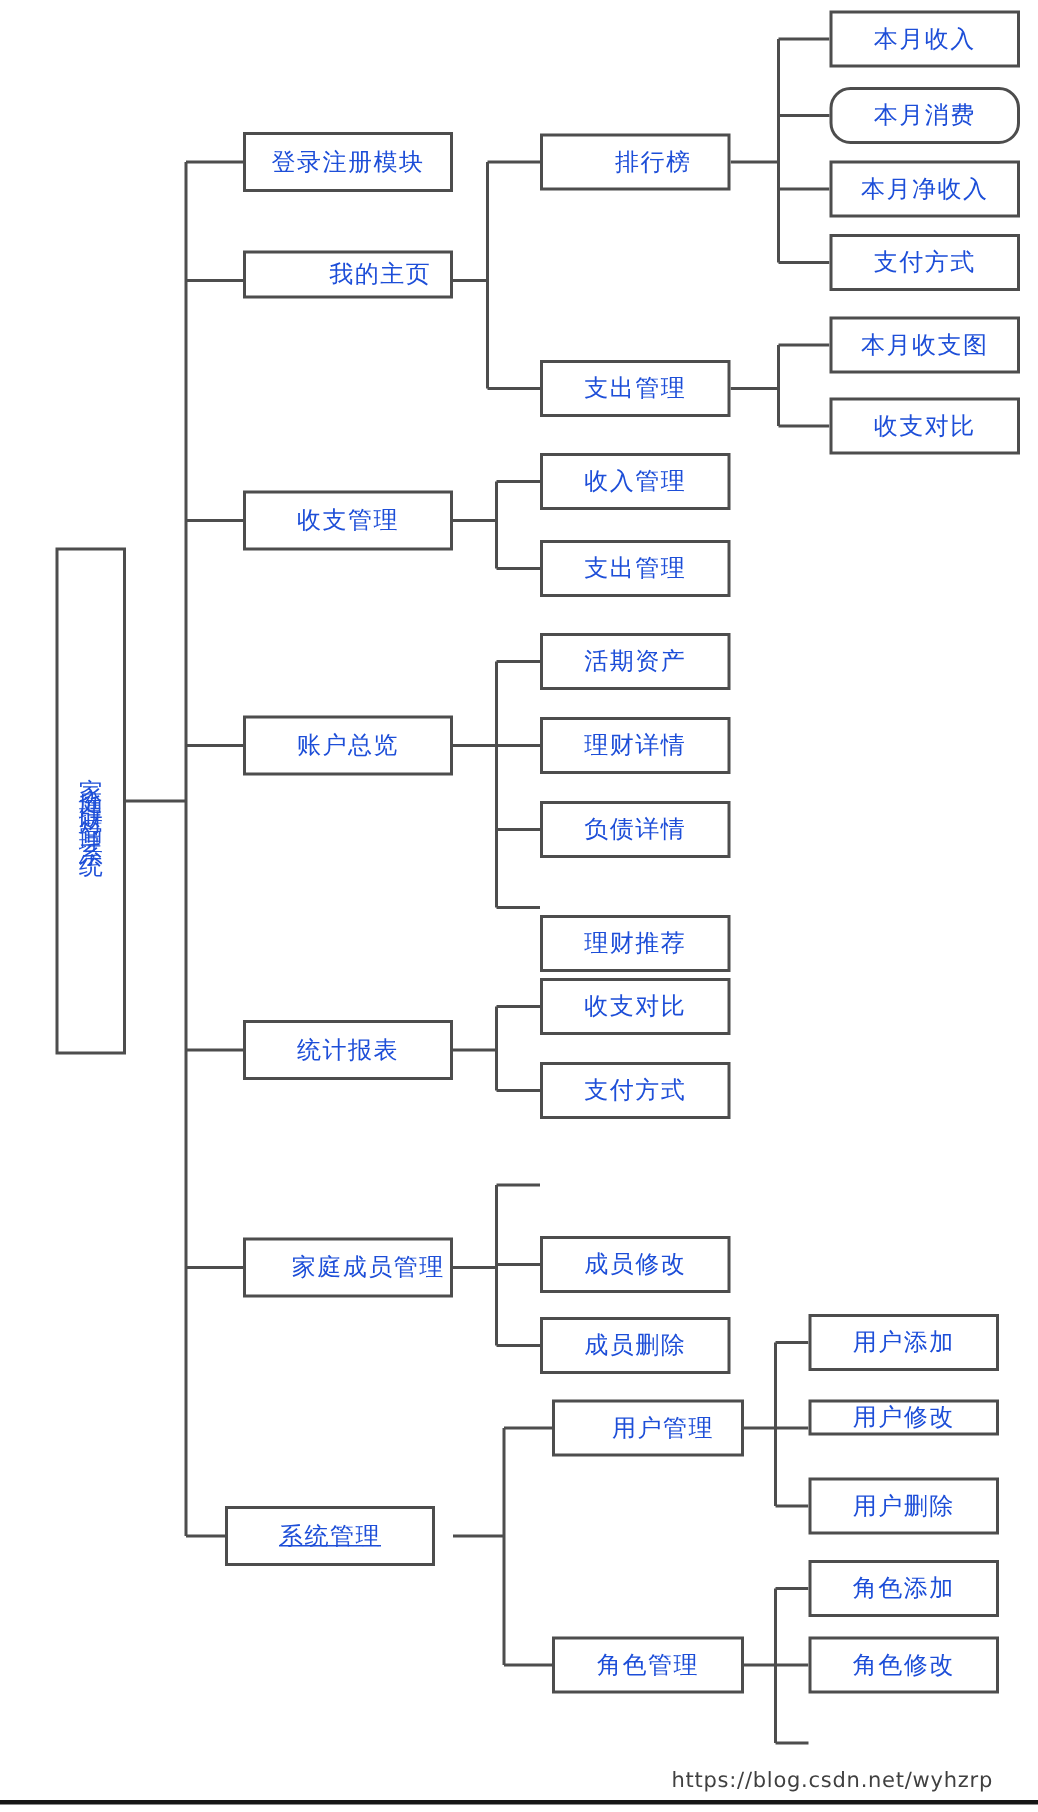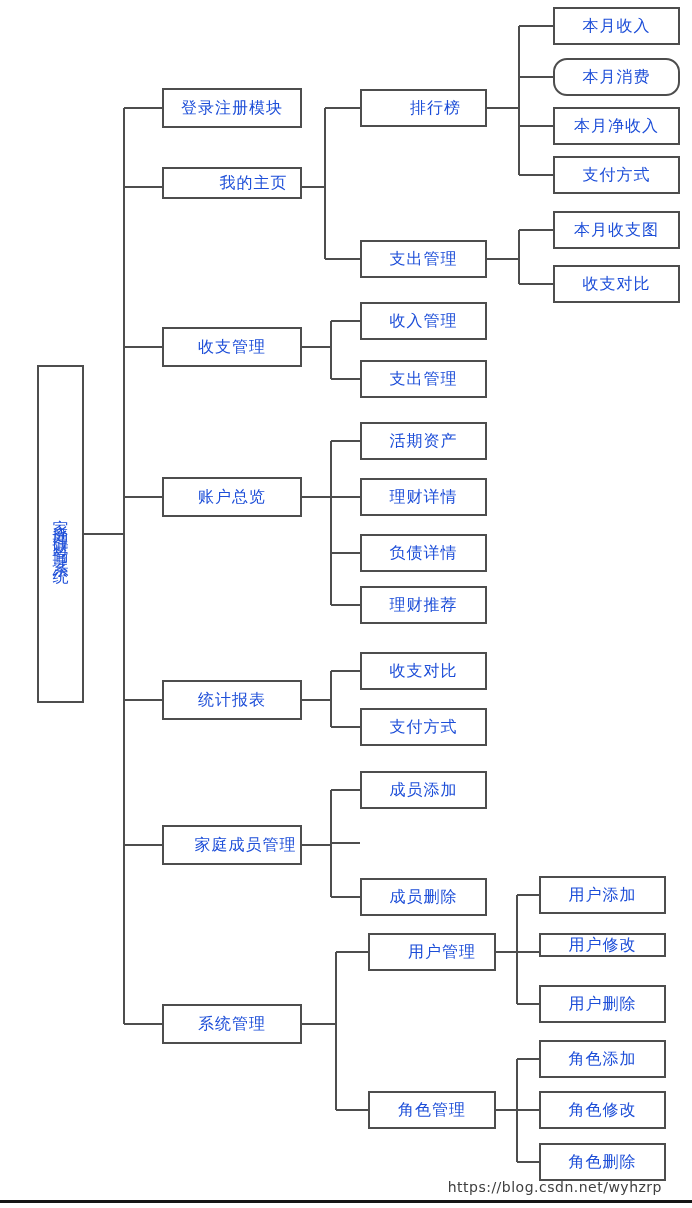--- a/index.html
+++ b/index.html
@@ -84,46 +84,45 @@
   <div class="node node-root" style="left:37px; top:365px; width:47px; height:338px;">
     <span>家庭理财管理系统</span>
   </div>
 
   <div class="node" style="left:162px; top:88px;  width:140px; height:40px;">登录注册模块</div>
   <div class="node" style="left:162px; top:167px; width:140px; height:32px;padding-left:43px;">我的主页</div>
   <div class="node" style="left:162px; top:327px; width:140px; height:40px;">收支管理</div>
   <div class="node" style="left:162px; top:477px; width:140px; height:40px;">账户总览</div>
   <div class="node" style="left:162px; top:680px; width:140px; height:40px;">统计报表</div>
   <div class="node" style="left:162px; top:825px; width:140px; height:40px;padding-left:27px;">家庭成员管理</div>
-  <div class="node" style="left:162px; top:1004px; width:140px; height:40px;">系统管理</div>
+  <div class="node" style="left:150px; top:1004px; width:140px; height:40px;text-decoration:underline;">系统管理</div>
 
   <div class="node" style="left:360px; top:89px;  width:127px; height:38px;padding-left:24px;">排行榜</div>
   <div class="node" style="left:360px; top:240px; width:127px; height:38px;">支出管理</div>
   <div class="node" style="left:360px; top:302px; width:127px; height:38px;">收入管理</div>
   <div class="node" style="left:360px; top:360px; width:127px; height:38px;">支出管理</div>
   <div class="node" style="left:360px; top:422px; width:127px; height:38px;">活期资产</div>
   <div class="node" style="left:360px; top:478px; width:127px; height:38px;">理财详情</div>
   <div class="node" style="left:360px; top:534px; width:127px; height:38px;text-align:right;">负债详情</div>
-  <div class="node" style="left:360px; top:586px; width:127px; height:38px;">理财推荐</div>
+  <div class="node" style="left:360px; top:610px; width:127px; height:38px;">理财推荐</div>
   <div class="node" style="left:360px; top:652px; width:127px; height:38px;">收支对比</div>
   <div class="node" style="left:360px; top:708px; width:127px; height:38px;">支付方式</div>
-  <div class="node" style="left:360px; top:771px; width:127px; height:38px;">成员添加</div>
+  <div class="node" style="left:360px; top:824px; width:127px; height:38px;">成员修改</div>
   <div class="node" style="left:360px; top:878px; width:127px; height:38px;">成员删除</div>
   <div class="node" style="left:368px; top:933px; width:128px; height:38px;padding-left:20px;">用户管理</div>
   <div class="node" style="left:368px; top:1091px; width:128px; height:38px;">角色管理</div>
 
   <div class="node" style="left:553px; top:7px;   width:127px; height:38px;">本月收入</div>
   <div class="node" style="left:553px; top:58px;  width:127px; height:38px;border-radius:14px;">本月消费</div>
   <div class="node" style="left:553px; top:107px; width:127px; height:38px;">本月净收入</div>
   <div class="node" style="left:553px; top:156px; width:127px; height:38px;">支付方式</div>
   <div class="node" style="left:553px; top:211px; width:127px; height:38px;">本月收支图</div>
   <div class="node" style="left:553px; top:265px; width:127px; height:38px;">收支对比</div>
   <div class="node" style="left:539px; top:876px; width:127px; height:38px;">用户添加</div>
   <div class="node" style="left:539px; top:933px; width:127px; height:24px;">用户修改</div>
   <div class="node" style="left:539px; top:985px; width:127px; height:38px;">用户删除</div>
   <div class="node" style="left:539px; top:1040px; width:127px; height:38px;">角色添加</div>
   <div class="node" style="left:539px; top:1091px; width:127px; height:38px;">角色修改</div>
-  <div class="node" style="left:539px; top:1143px; width:127px; height:38px;">角色删除</div>
 
   <div class="watermark">https://blog.csdn.net/wyhzrp</div>
   <div class="bottom-rule"></div>
 
 </div>
 
 </body></html>

